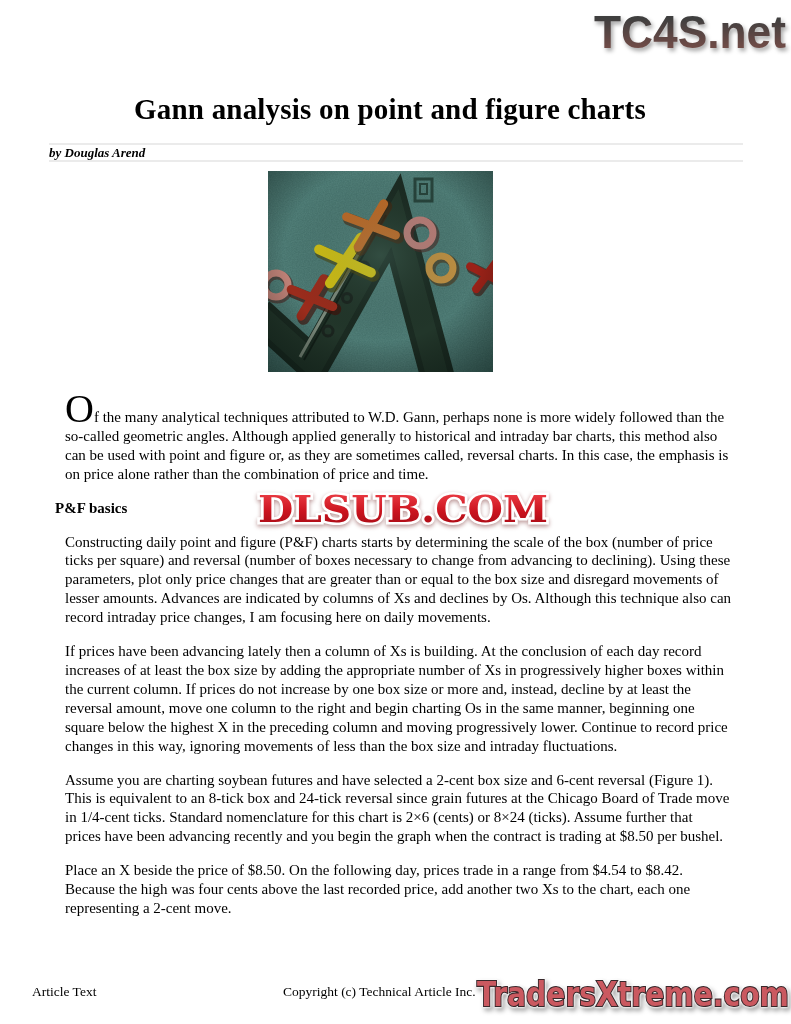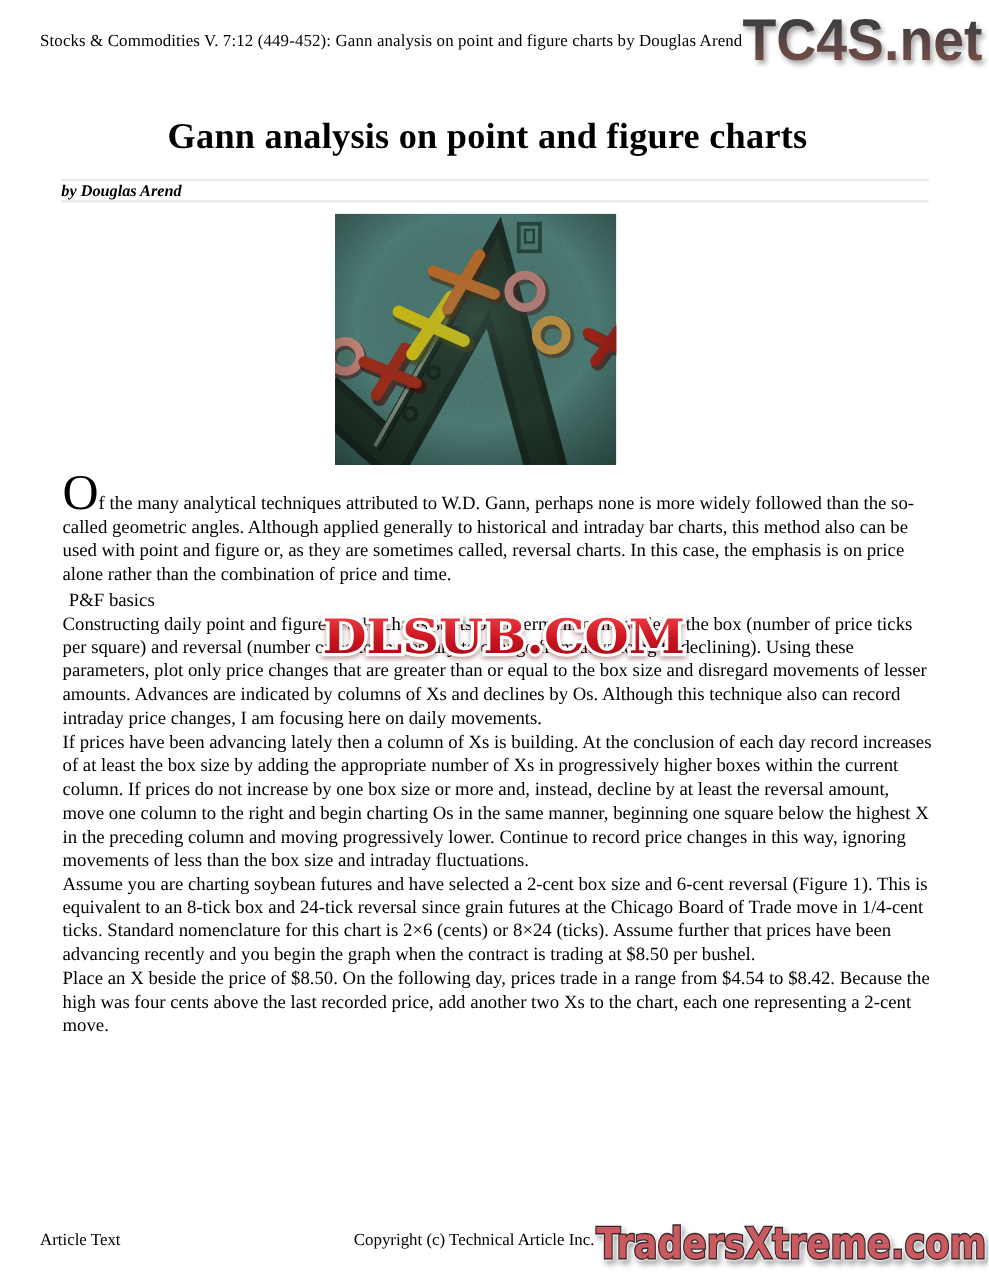--- a/index.html
+++ b/index.html
@@ -34,24 +34,24 @@
     position:absolute;left:49px;width:694px;top:145px;
     text-align:left;font-size:13px;font-weight:bold;font-style:italic;
   }
   
   .illustration{position:absolute;left:268px;top:171px;width:225px;height:201px;}
   
   .bodycol{
     position:absolute;left:50px;top:377px;width:697px;
     font-size:15px;line-height:18.9px;
   }
-  .bodycol p{margin:0;}
+  .bodycol p{margin:15px;}
   .intro{margin-top:10px;}
   .dropcap{font-size:40px;line-height:34px;font-family:"Liberation Serif",serif;}
-  .section-heading{margin-top:2px;font-weight:normal;padding-left:5px;font-size:15px;}
+  .section-heading{margin-top:2px;font-weight:bold;padding-left:5px;font-size:15px;}
   .para2{margin-top:7px;}
   .para3{margin-top:13px;}
   .para4{margin-top:8px;}
   .para5{margin-top:8px;}
   
   .dlsub-svg{position:absolute;left:253px;top:486px;
     filter:drop-shadow(0 2px 2px rgba(90,0,0,.4));}
   .dlsub-text{font-family:"DejaVu Serif",serif;font-weight:bold;font-size:38px;
     paint-order:stroke fill;}
   
@@ -60,21 +60,20 @@
   .tx-svg{position:absolute;left:474px;top:968px;
     filter:drop-shadow(0 0 1px #fff) drop-shadow(0 0 1px #fff) drop-shadow(2px 3px 2px rgba(0,0,0,.35));}
   .tx-text{font-family:"DejaVu Sans",sans-serif;font-weight:bold;font-size:34px;
     paint-order:stroke fill;}
 </style>
 </head>
 <body>
 
 <div class="page">
 
-  <div class="citation">Stocks &amp; Commodities V. 7:12 (449-452): Gann analysis on point and figure charts by Douglas Arend</div>
   <svg class="tc4s-svg" width="198" height="58">
     <defs>
       <linearGradient id="tcg" x1="0" y1="0" x2="0" y2="1">
         <stop offset="0.25" stop-color="#3f3f3f"></stop>
         <stop offset="1" stop-color="#82504a"></stop>
       </linearGradient>
     </defs>
     <text class="tc4s-text" x="99" y="46" text-anchor="middle" textLength="192" lengthAdjust="spacingAndGlyphs" fill="url(#tcg)">TC4S.net</text>
   </svg>
 

